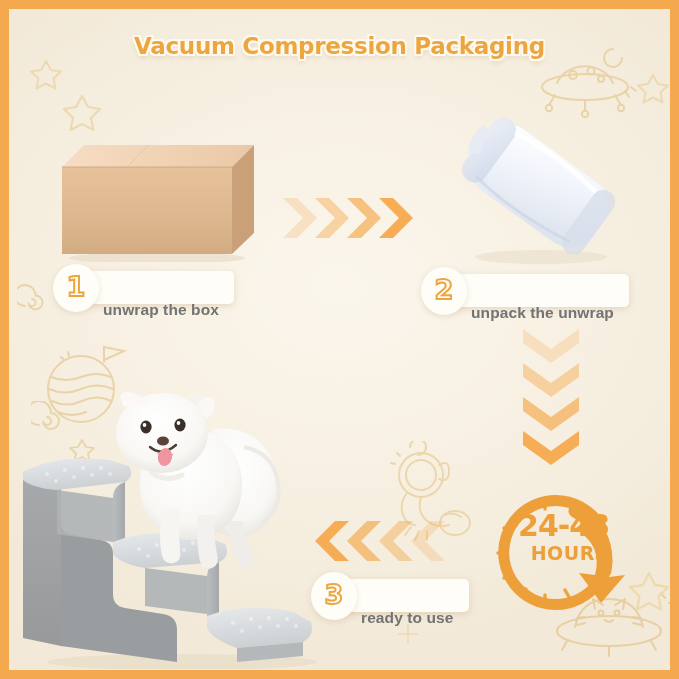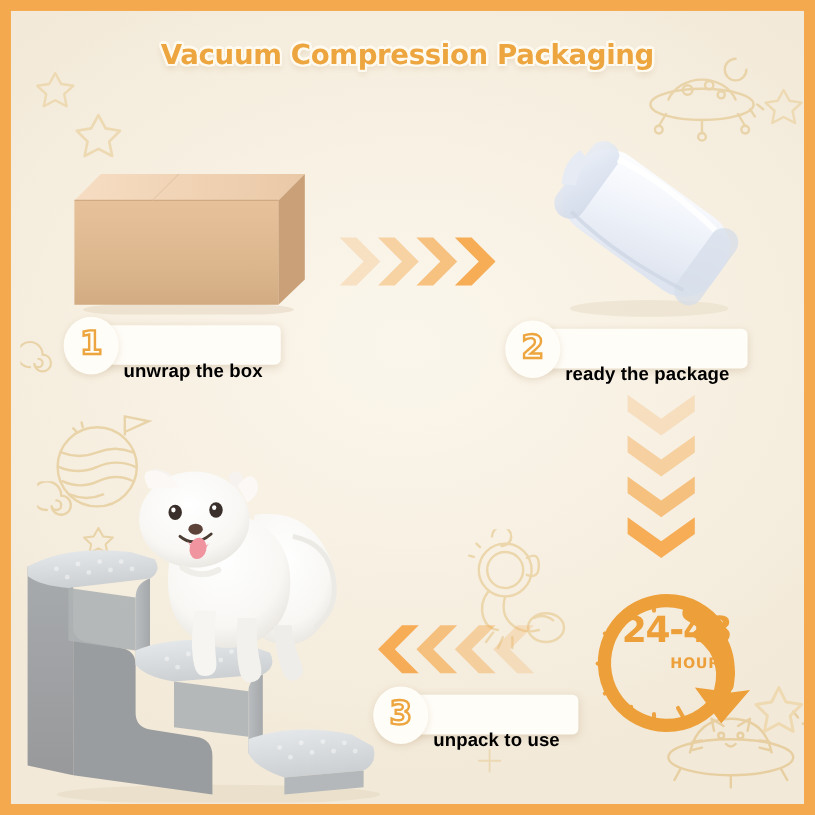--- a/index.html
+++ b/index.html
@@ -59,21 +59,21 @@
     display:flex;align-items:center;justify-content:center;
     font-family:"DejaVu Sans", sans-serif;
     font-size:27px;font-weight:bold;
     color:#fffdf8;
     -webkit-text-stroke:2px #eda63f;
     line-height:1;
     padding-bottom:2px;
   }
   .step-text{
     font-size:15.5px;
-    color:#000000;
+    color:#737373;
     font-weight:bold;
     white-space:nowrap;
     letter-spacing:.1px;
     margin-top:45px;
   }
 
   
   .arrows{position:absolute;display:flex;z-index:8;}
   .arrows.vert{flex-direction:column;}
   .chev{display:block;}
@@ -90,21 +90,21 @@
 
   
   .clock-wrap{position:absolute;left:474px;top:472px;width:148px;height:140px;z-index:9;}
   .clock-text{
     position:absolute;left:0;right:22px;top:30px;
     text-align:right;
     font-family:"DejaVu Sans", sans-serif;
     color:#eda03a;font-weight:bold;
   }
   .clock-big{font-size:30px;line-height:30px;letter-spacing:-1px;}
-  .clock-small{font-size:12px;line-height:24px;letter-spacing:.5px;}
+  .clock-small{font-size:19px;line-height:24px;letter-spacing:.5px;}
 </style>
 </head>
 <body>
 
 <div class="frame">
  <div class="canvas">
 
   <div class="doodle" style="left:20px;top:48px;">
     <svg width="34" height="34" viewBox="0 0 34 34">
           <path d="M17 4 L22 13 L32 14.5 L24.5 21.5 L26.5 31.5 L17 26.5 L7.5 31.5 L9.5 21.5 L2 14.5 L12 13 Z" fill="none" stroke="#edd9b2" stroke-width="2" stroke-linejoin="round"></path>
@@ -266,21 +266,21 @@
         <rect x="16" y="42" width="26" height="74" rx="13" fill="url(#rollCap)" opacity=".85"></rect>
         <rect x="140" y="42" width="24" height="74" rx="12" fill="#d6dde9" opacity=".75"></rect>
         <path d="M40 50 q40 -8 100 0" stroke="#ffffff" stroke-width="5" fill="none" opacity=".85"></path>
         <path d="M34 108 q50 8 114 -2" stroke="#ccd4e3" stroke-width="3" fill="none" opacity=".7"></path>
         <path d="M10 62 q-6 16 4 32 l10 -6 q-6 -12 -2 -22 Z" fill="#e6ebf4"></path>
       </g>
     </svg>
   </div>
   <div class="step-label" style="left:420px;top:265px;">
     <span class="step-badge">2</span>
-    <span class="step-text">ready the package</span>
+    <span class="step-text">unpack the unwrap</span>
   </div>
 
   <div class="arrows vert" style="left:510px;top:318px;">
     <svg class="chev" width="64" height="140" viewBox="0 0 64 140">
       <g stroke="none">
         <path d="M4 2 L32 22 L60 2 L60 16 L32 36 L4 16 Z" fill="#f5a94e" opacity=".25"></path>
         <path d="M4 36 L32 56 L60 36 L60 50 L32 70 L4 50 Z" fill="#f5a94e" opacity=".45"></path>
         <path d="M4 70 L32 90 L60 70 L60 84 L32 104 L4 84 Z" fill="#f5a94e" opacity=".68"></path>
         <path d="M4 104 L32 124 L60 104 L60 118 L32 138 L4 118 Z" fill="#f5a94e" opacity=".95"></path>
       </g>
@@ -417,17 +417,17 @@
       <path d="M56 58 q12 10 26 -2" fill="none" stroke="#4a3b33" stroke-width="2.4" stroke-linecap="round"></path>
       <path d="M62 62 q10 18 18 2 q-8 8 -18 -2 Z" fill="#f2a0ad"></path>
       <ellipse cx="71" cy="68" rx="7" ry="9" fill="#f0949f" transform="rotate(12 71 68)"></ellipse>
 
       <path d="M58 84 q14 10 30 2" fill="none" stroke="#f0eee9" stroke-width="5" stroke-linecap="round"></path>
     </svg>
   </div>
 
   <div class="step-label" style="left:310px;top:570px;">
     <span class="step-badge">3</span>
-    <span class="step-text">unpack to use</span>
+    <span class="step-text">ready to use</span>
   </div>
 
  </div>
 </div>
 
 </body></html>

